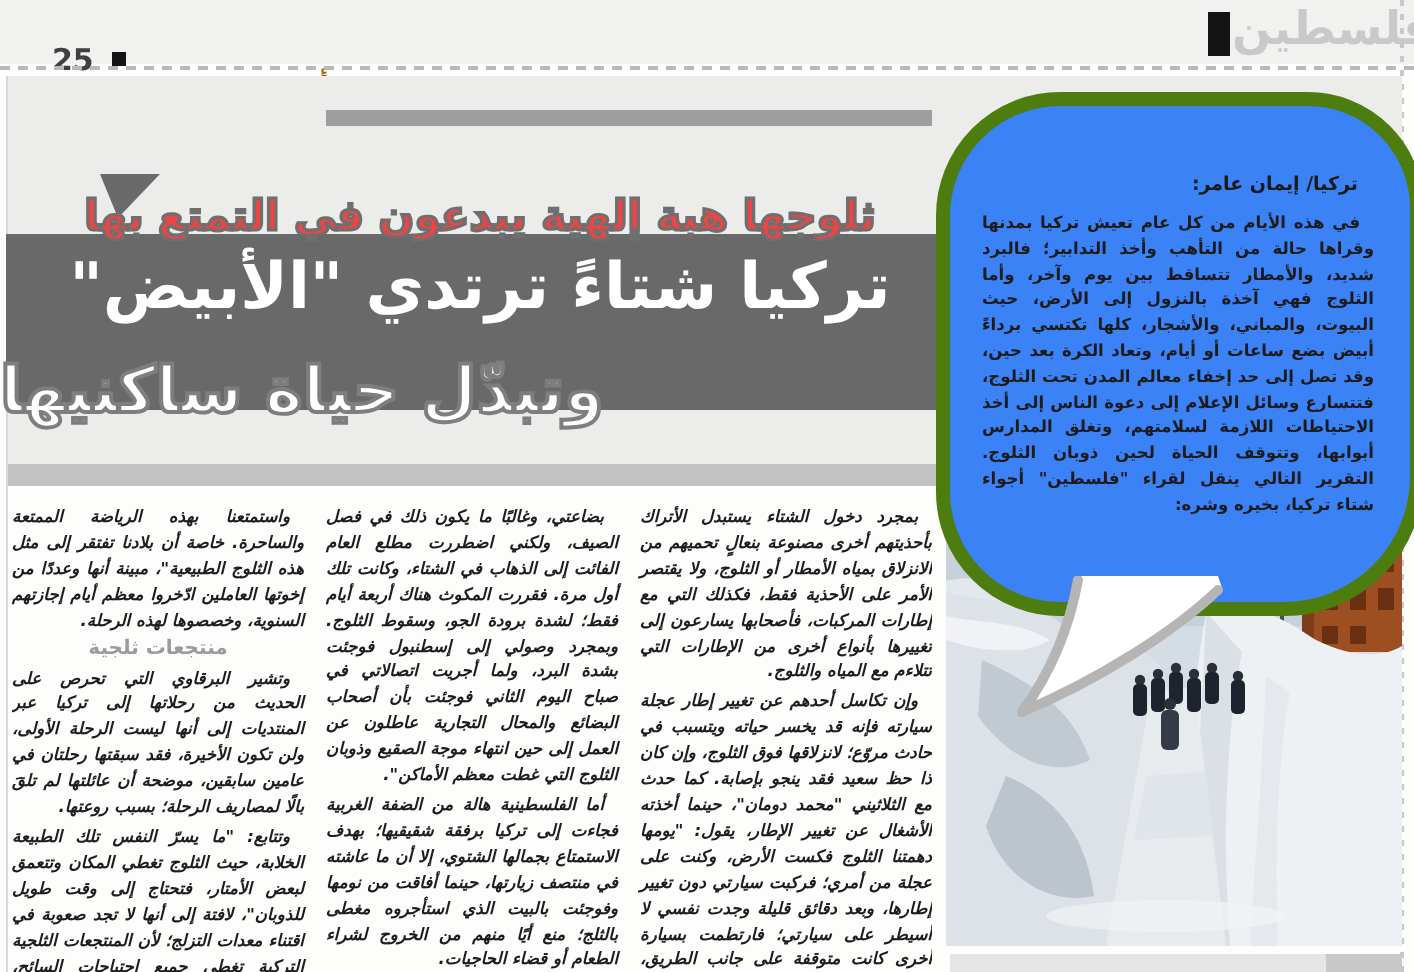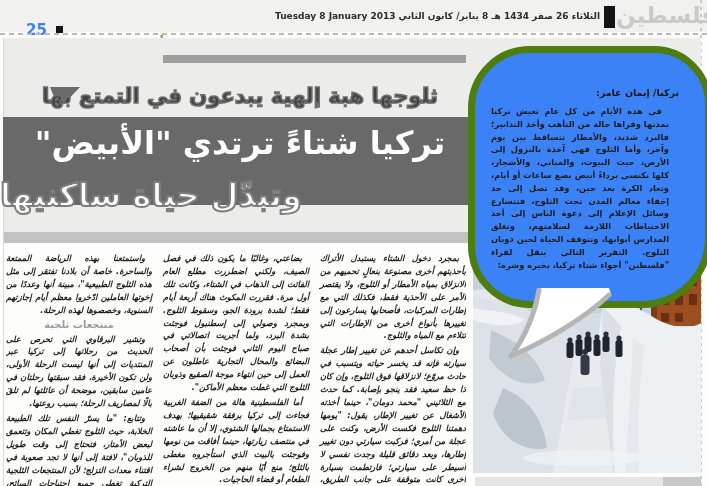--- a/index.html
+++ b/index.html
@@ -12,55 +12,55 @@
   
   .folio{left:0;top:0;width:707px;height:32px;background:#f1f1ef;}
   .masthead{left:616px;top:2px;width:88px;text-align:center;
     font-size:23px;font-weight:bold;color:#c9c9c9;letter-spacing:-1px;}
   .folio-bar{left:604px;top:6px;width:11px;height:22px;background:#141414;}
   .date-line{right:107px;top:11px;direction:rtl;white-space:nowrap;
     font-size:9px;font-weight:bold;color:#2b2b2b;}
   .section-box{left:26px;top:7px;direction:rtl;display:flex;align-items:center;gap:9px;}
   .section-name{font-size:14px;font-weight:bold;color:#a16207;margin-top:29px;}
   .section-square{width:7px;height:7px;background:#141414;}
-  .page-number{font-size:15px;font-weight:bold;color:#3b82f6;}
+  .page-number{font-size:15px;font-weight:bold;color:#404040;}
   .dashed-rule{left:0;top:33px;width:707px;height:2px;
     background:repeating-linear-gradient(90deg,#b9b9b9 0 5px,transparent 5px 9px);}
   
   .left-vline{left:3px;top:38px;width:1px;height:448px;background:#d9d9d9;}
   .right-dotline{left:700px;top:0;width:2px;height:486px;
     background:repeating-linear-gradient(180deg,#c8c8c8 0 3px,transparent 3px 7px);}
   
   .light-zone{left:4px;top:38px;width:697px;height:205px;background:#ececea;}
   .gray-band{left:4px;top:232px;width:473px;height:11px;background:#c2c2c2;}
   .kicker-badge{left:8px;top:42px;width:146px;height:46px;}
   .kicker-badge .shape{position:absolute;left:0;top:0;width:100%;height:100%;
     background:#6a6a6a;clip-path:polygon(0 0,66% 0,100% 100%,0 100%);}
   .kicker-badge .label{position:absolute;left:0;top:0;width:116px;height:46px;
     line-height:46px;text-align:center;color:#fff;font-size:17px;font-weight:bold;direction:rtl;}
   .badge-tail{left:50px;top:87px;width:30px;height:22px;background:#6a6a6a;
     clip-path:polygon(0 0,100% 0,30% 100%);}
   .rule-bar{left:163px;top:55px;width:303px;height:8px;background:#9e9e9e;}
-  .overline{left:0;top:84px;width:480px;text-align:center;direction:rtl;
-    font-size:21px;font-weight:bold;color:#404040;-webkit-text-stroke:1.6px #6f6f6f;
+  .overline{left:0;top:96px;width:480px;text-align:center;direction:rtl;
+    font-size:21px;font-weight:bold;color:#ef4444;-webkit-text-stroke:1.6px #6f6f6f;
     text-shadow:0 0 1px #7a7a7a;z-index:2;}
   .headline-box{left:3px;top:117px;width:474px;height:88px;background:#696969;z-index:1;}
   .headline-l1{left:0;top:124px;width:480px;text-align:center;direction:rtl;
     font-size:32px;font-weight:bold;color:#ffffff;z-index:2;}
   .headline-l2{left:0;top:176px;width:480px;text-align:left;direction:rtl;
     font-size:32px;font-weight:bold;color:#ffffff;-webkit-text-stroke:2px #7e7e7e;
     text-shadow:0 0 1px #8a8a8a;z-index:2;}
   .dark-block{left:676px;top:110px;width:28px;height:103px;background:#7e7e7e;z-index:0;}
   
   .bubble{left:468px;top:46px;width:244px;height:262px;box-sizing:border-box;
     background:#3b82f6;border:7px solid #4d7c0f;
     border-radius:62px 58px 70px 62px;z-index:3;direction:rtl;}
   .byline{margin:34px 26px 0 14px;text-align:right;
     font-size:9.5px;font-weight:bold;color:#1a1a1a;}
-  .intro-text{margin:7px 36px 0 16px;font-size:8.3px;line-height:12.8px;
+  .intro-text{margin:7px 18px 0 16px;font-size:8.3px;line-height:12.8px;
     font-weight:bold;color:#1c1c1c;text-align:justify;text-indent:7px;}
   .tail-svg{left:505px;top:288px;z-index:4;}
   
   .photo{left:473px;top:268px;z-index:1;}
   .caption-bar{left:475px;top:477px;width:226px;height:9px;background:#e5e5e5;}
   .caption-chip{position:absolute;left:188px;top:0;width:38px;height:9px;background:#c8c8c8;}
   
   .columns{left:6px;top:252px;width:460px;height:234px;overflow:hidden;
     direction:rtl;display:flex;gap:11px;z-index:1;}
   .col{flex:1 1 0;min-width:0;}
@@ -69,21 +69,20 @@
   .subhead{font-size:10px;font-weight:bold;color:#9b9b9b;text-align:center;margin:2px 0 3px;}
 </style>
 </head>
 <body>
 
 <div id="page">
 
   <div class="abs folio"></div>
   <div class="abs masthead">فلسطين</div>
   <div class="abs folio-bar"></div>
-  <div class="abs date-line">الثلاثاء 26 صفر 1434 هـ 8 يناير/ كانون الثاني Tuesday 8 January 2013</div>
   <div class="abs section-box">
     <span class="section-name">أسرة ومجتمع</span>
     <span class="section-square"></span>
     <span class="page-number">25</span>
   </div>
   <div class="abs dashed-rule"></div>
 
   <div class="abs left-vline"></div>
   <div class="abs right-dotline"></div>
 

